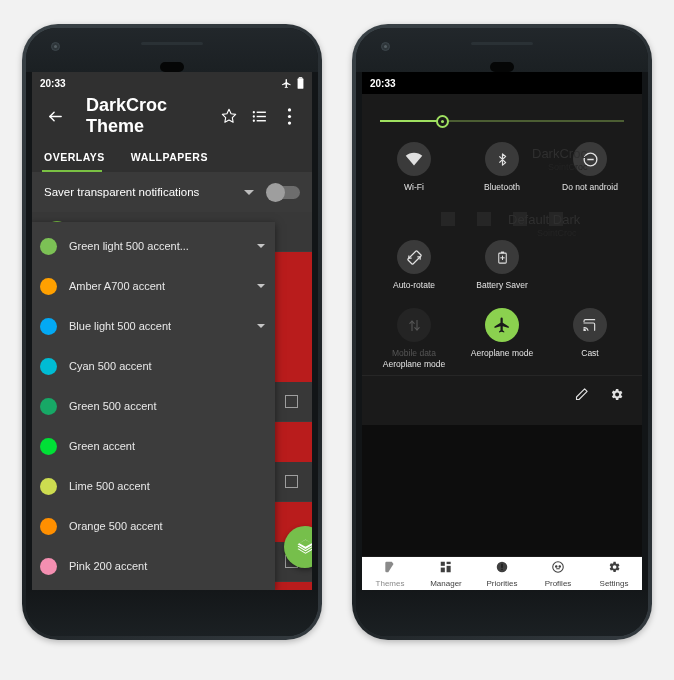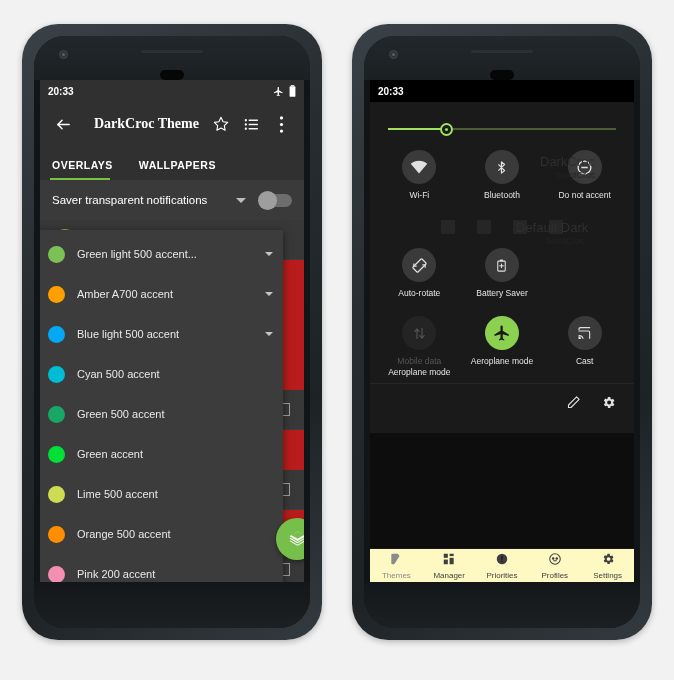--- a/index.html
+++ b/index.html
@@ -10,21 +10,21 @@
     overflow: hidden;
     position: relative;
   }
 
   
   .phone {
     position: absolute;
     width: 300px; height: 616px;
     border-radius: 36px;
     background: linear-gradient(145deg,#3a4247 0%,#272d31 35%,#1d2225 70%,#343b40 100%);
-    padding: 12px;
+    padding: 4px;
     box-shadow: 0 2px 6px rgba(0,0,0,.25);
   }
   .phone.left  { left: 22px;  top: 24px; }
   .phone.right { left: 352px; top: 24px; }
 
   .phone-inner {
     width: 100%; height: 100%;
     border-radius: 31px;
     background: #121517;
     overflow: hidden;
@@ -79,22 +79,22 @@
 
   
   .lp-screen { background: #303030; display:flex; flex-direction:column; }
   .lp-statusbar { background:#303030; }
 
   .toolbar {
     height: 44px; background: #303030;
     display: flex; align-items: center; padding: 0 10px; gap: 4px;
   }
   .tb-title {
-    color: #fff; font-size: 14px; font-weight: bold;
-    margin-left: 14px; flex: 1; font-family: Liberation Serif, serif;
+    color: #fff; font-size: 18px; font-weight: bold;
+    margin-left: 14px; flex: 1;
   }
   .tb-icon {
     width: 26px; height: 26px; display:flex; align-items:center; justify-content:center;
     color:#fff;
   }
 
   .tabs {
     height: 34px; background:#303030; display:flex; align-items:flex-end;
     padding-left: 10px; position: relative;
   }
@@ -224,21 +224,21 @@
   .qs-footer{
     border-top:1px solid #262626;
     height:42px; display:flex; align-items:center; justify-content:flex-end;
     gap:20px; padding-right:18px; background:#1a1a1a;
   }
   .qs-footer .ic{ color:#e0e0e0; }
 
   .rp-body{ flex:1; background:#0d0d0d; }
 
   .navbar{
-    height:34px; background:#fef9c3; display:flex; align-items:flex-end;
+    height:34px; background:#ffffff; display:flex; align-items:flex-end;
     border-top:1px solid #1b1b1b;
   }
   .nav-item{
     flex:1; display:flex; flex-direction:column; align-items:center;
     padding-bottom:2px; color:#3f3f3f;
   }
   .nav-item.active{ color:#8a8a8a; }
   .nav-label{ font-size:8px; margin-top:1px; }
 </style>
 </head>
@@ -447,21 +447,21 @@
             </div>
             <div class="tile-label">Bluetooth</div>
           </div>
           <div class="tile">
             <div class="tile-circle">
               <svg width="17" height="17" viewBox="0 0 24 24" fill="none" stroke="currentColor" stroke-width="1.9">
                   <circle cx="12" cy="12" r="9"></circle>
                   <line x1="7.5" y1="12" x2="16.5" y2="12"></line>
                 </svg>
             </div>
-            <div class="tile-label">Do not accent</div>
+            <div class="tile-label">Do not android</div>
           </div>
         </div>
 
         <div class="sq-row">
           <div class="sq"></div>
           <div class="sq"></div>
           <div class="sq"></div>
           <div class="sq"></div>
         </div>
 

